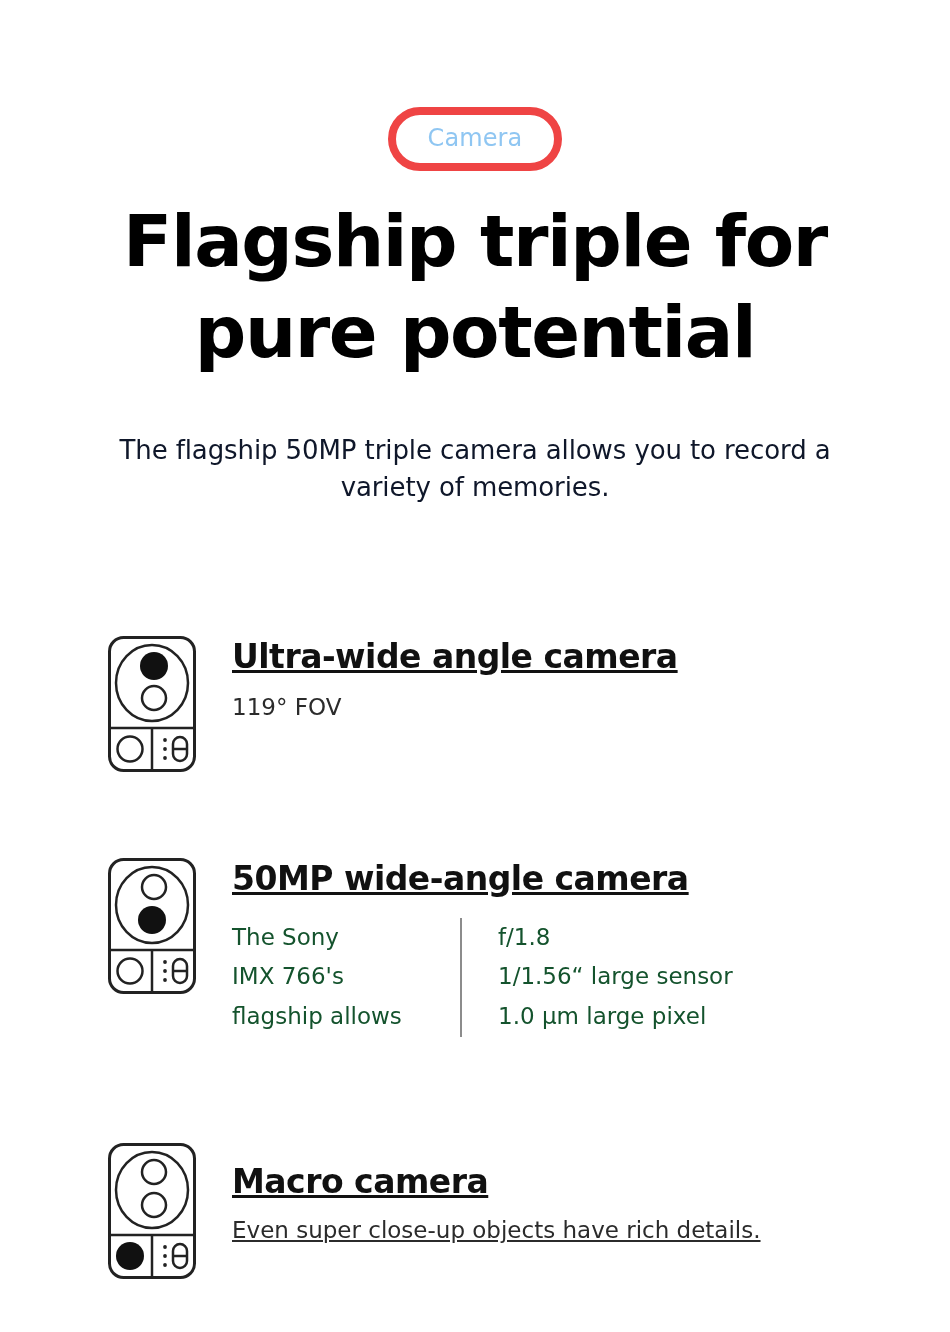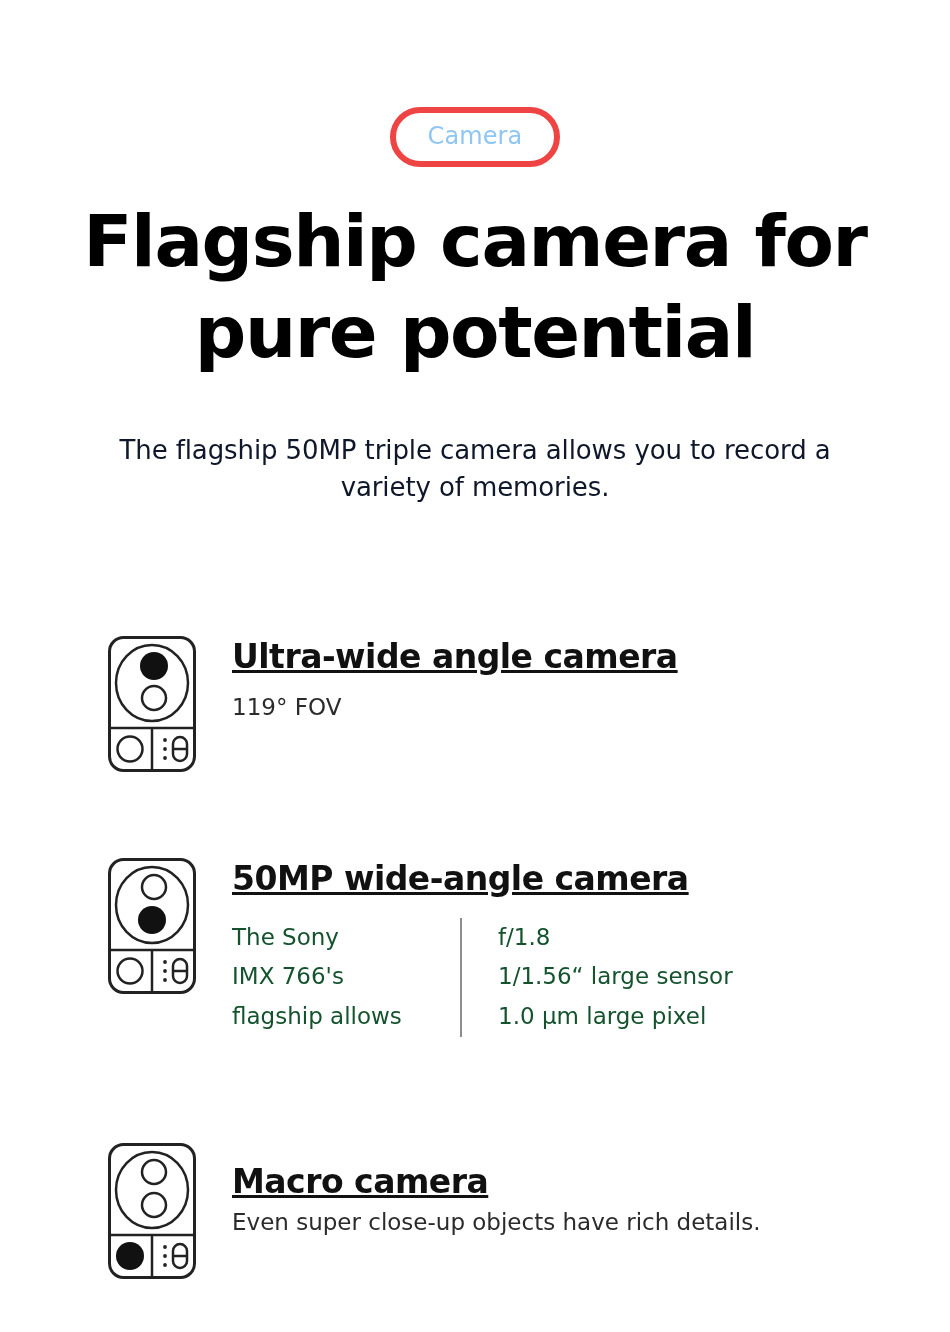--- a/index.html
+++ b/index.html
@@ -27,21 +27,21 @@
   
   .badge-row {
     position: absolute;
     top: 107px;
     left: 0;
     width: 950px;
     display: flex;
     justify-content: center;
   }
   .badge {
-    border: 6px solid #ef4444;
+    border: 8px solid #ef4444;
     border-radius: 999px;
     color: #8fc6f2;
     font-size: 24px;
     line-height: 1;
     padding: 11px 32px 13px 32px;
     letter-spacing: 0.1px;
     background: #ffffff;
     white-space: nowrap;
   }
 
@@ -124,32 +124,32 @@
   }
   .spec-col.left  { width: 228px; }
   .spec-col.right { padding-left: 36px; }
   .spec-divider {
     width: 2px;
     background: #8c8c8c;
     flex: 0 0 2px;
   }
 
   .f3 .f-title { margin-top: 18px; }
-  .f3 .f-sub { margin-top: 6px; }
+  .f3 .f-sub { margin-top: 14px; text-decoration: underline; }
 </style>
 </head>
 <body>
 
 <div class="page">
 
   <div class="badge-row">
     <div class="badge">Camera</div>
   </div>
 
-  <h1 class="headline">Flagship camera for pure potential</h1>
+  <h1 class="headline">Flagship triple for pure potential</h1>
 
   <p class="subtitle">The flagship 50MP triple camera allows you to record a variety of memories.</p>
 
   <div class="feature f1">
     <div class="icon-wrap">
       <svg class="cam-icon" width="88" height="136" viewBox="0 0 88 136">
         <rect x="1.5" y="1.5" width="85" height="133" rx="14" ry="14" fill="none" stroke="#222222" stroke-width="3"></rect>
         <line x1="1.5" y1="92" x2="86.5" y2="92" stroke="#222222" stroke-width="2.5"></line>
         <line x1="44" y1="92" x2="44" y2="134.5" stroke="#222222" stroke-width="2.5"></line>
         <ellipse cx="44" cy="47" rx="36" ry="38" fill="none" stroke="#222222" stroke-width="2.5"></ellipse>

